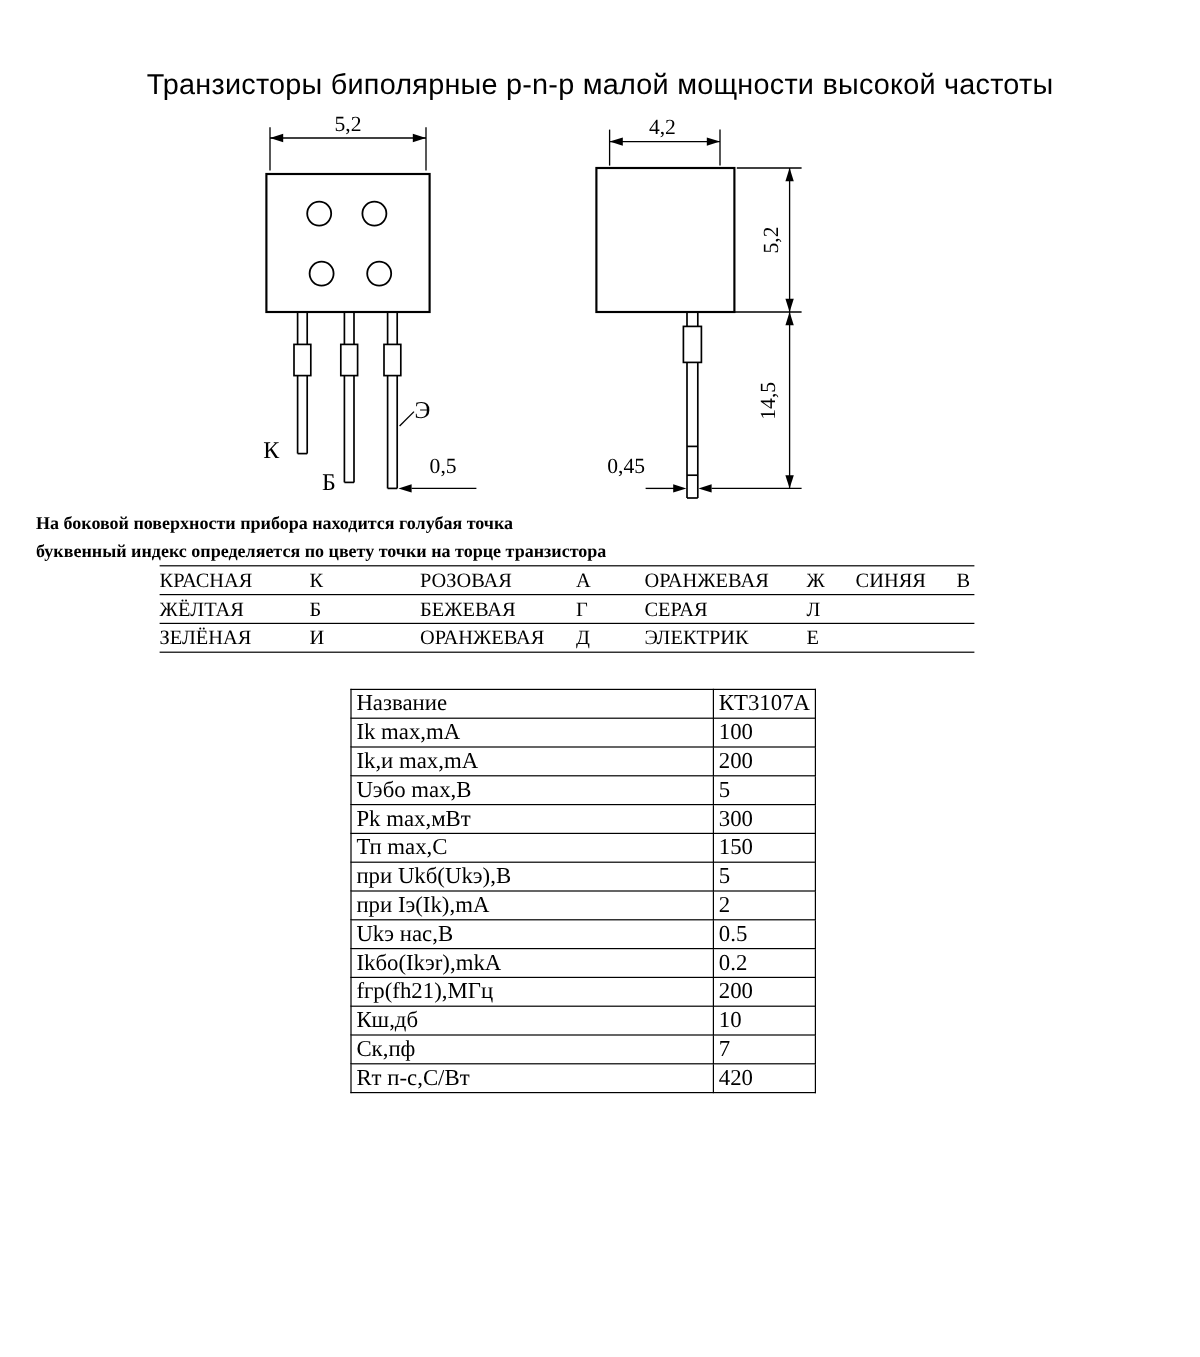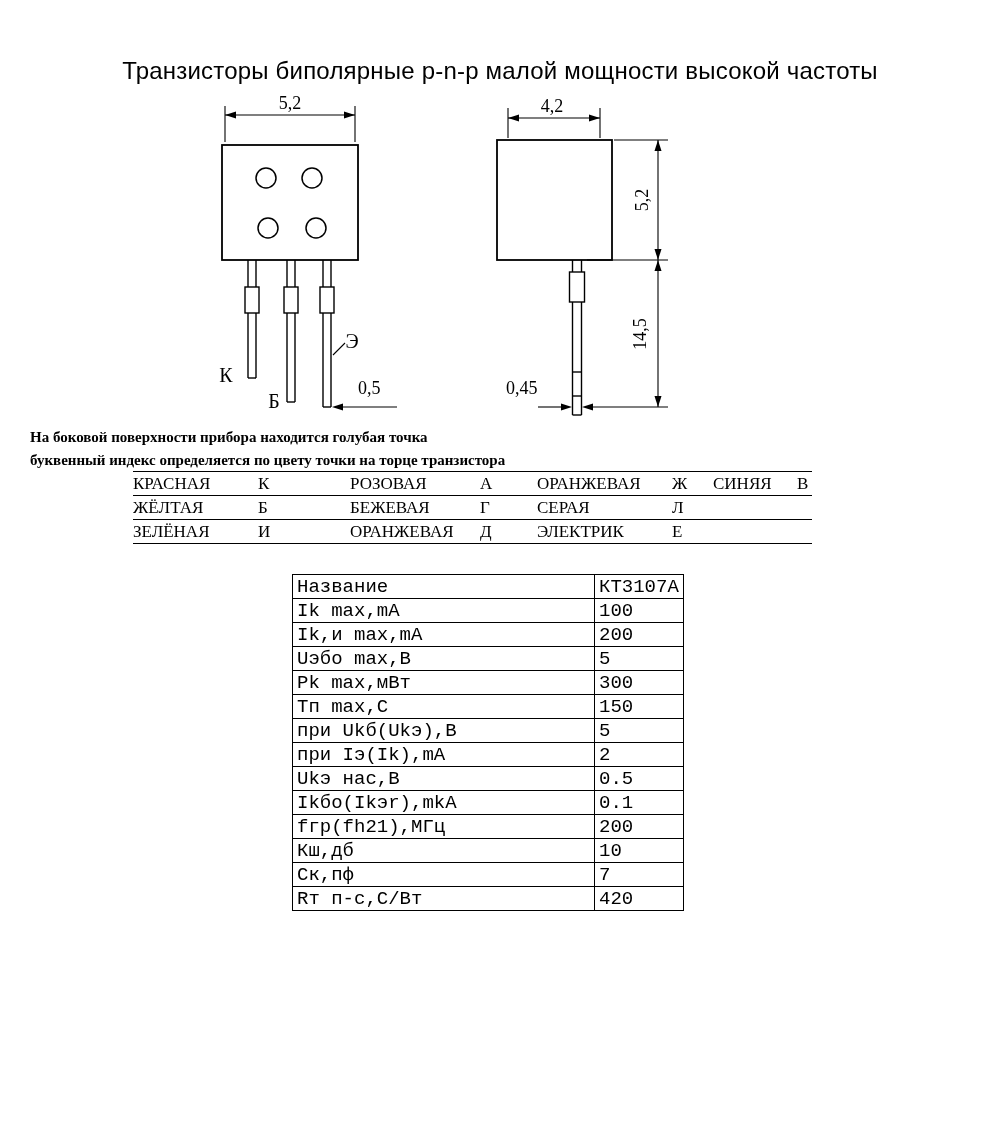--- a/index.html
+++ b/index.html
@@ -30,21 +30,21 @@
     font-family:"Liberation Serif", serif; font-size:17px;
   }
   .crow {
     display:grid;
     grid-template-columns:125px 92px 130px 57px 135px 41px 84px 1fr;
     border-bottom:1.5px solid #000; height:24px; align-items:center;
   }
   .cc { white-space:nowrap; }
   .params {
     position:absolute; top:574px; left:292px; border-collapse:collapse;
-    font-family:Liberation Mono, monospace; font-size:19px;
+    font-family:Liberation Serif, serif; font-size:19px;
   }
   .params td { border:1.4px solid #000; height:24px; padding:0 4px; white-space:nowrap; }
   .params td.pname { width:302px; }
   .params td.pval  { width:84px; }
 </style>
 </head>
 <body>
 
 <div class="page">
 
@@ -227,21 +227,21 @@
       <tr>
         <td class="pname">при Iэ(Ik),mA</td>
         <td class="pval">2</td>
       </tr>
       <tr>
         <td class="pname">Ukэ нас,В</td>
         <td class="pval">0.5</td>
       </tr>
       <tr>
         <td class="pname">Ikбо(Ikэr),mkA</td>
-        <td class="pval">0.1</td>
+        <td class="pval">0.2</td>
       </tr>
       <tr>
         <td class="pname">fгр(fh21),МГц</td>
         <td class="pval">200</td>
       </tr>
       <tr>
         <td class="pname">Кш,дб</td>
         <td class="pval">10</td>
       </tr>
       <tr>

